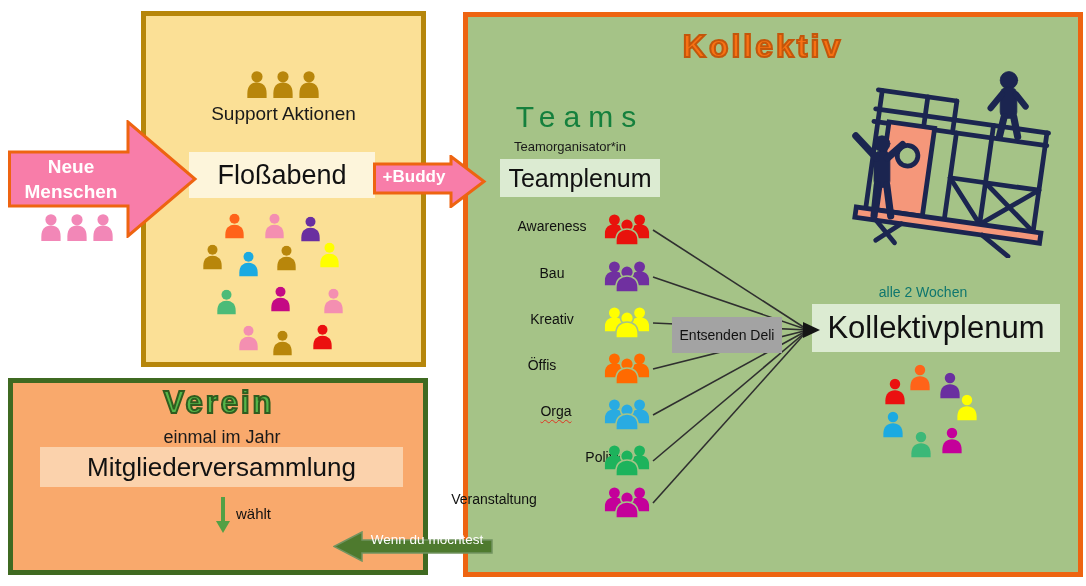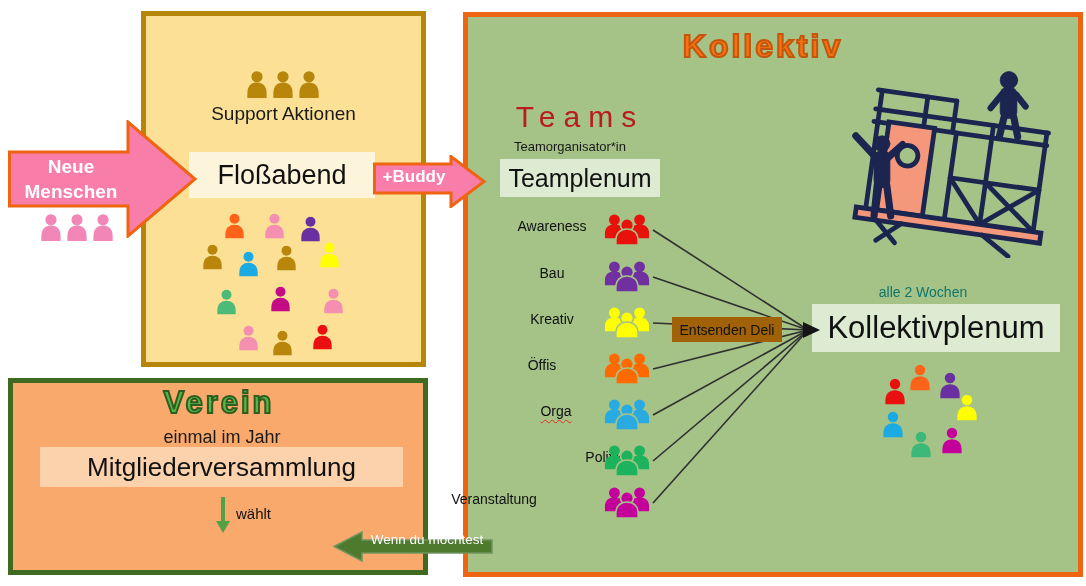--- a/index.html
+++ b/index.html
@@ -20,26 +20,26 @@
   .wordart{font-weight:bold;z-index:2;}
   #crew-title{left:141px;top:22px;width:285px;font-size:30px;letter-spacing:6px;color:#EFCE63;-webkit-text-stroke:2px #AD820C;}
   #kollektiv-title{left:663px;top:28px;width:200px;font-size:32px;letter-spacing:3px;color:#F87214;-webkit-text-stroke:2px #C3560B;}
   #verein-title{left:119px;top:385px;width:200px;font-size:31px;letter-spacing:3px;color:#55B649;-webkit-text-stroke:2px #2F5C1F;}
 
   
   #crew-subtitle{left:166px;top:103px;width:235px;font-size:19px;color:#1a1a1a;z-index:2;}
   #flossabend-box{left:189px;top:152px;width:186px;height:46px;background:#FDF5DB;font-size:27px;color:#111;z-index:2;}
 
   
-  #teams-heading{left:495px;top:100px;width:170px;font-size:30px;letter-spacing:8px;color:#b91c1c;z-index:2;}
+  #teams-heading{left:495px;top:100px;width:170px;font-size:30px;letter-spacing:8px;color:#15803d;z-index:2;}
   #teamorganisator{left:475px;top:139px;width:190px;font-size:13px;color:#1a1a1a;z-index:2;}
   #teamplenum-box{left:500px;top:159px;width:160px;height:38px;background:#DCEBD2;font-size:25px;z-index:2;}
   #alle-2-wochen{left:843px;top:284px;width:160px;font-size:14px;color:#0f766e;z-index:2;}
   #kollektivplenum-box{left:812px;top:304px;width:248px;height:48px;background:#DCEBD2;font-size:31px;z-index:2;}
-  #entsenden-box{left:672px;top:317px;width:110px;height:25px;background:#a16207;font-size:14px;z-index:4;}
+  #entsenden-box{left:672px;top:317px;width:110px;height:36px;background:#a3a3a3;font-size:14px;z-index:4;}
   .team-label{position:absolute;width:180px;text-align:center;font-size:14px;color:#101010;z-index:2;}
   .team-label .squiggle{text-decoration:underline wavy #E03322;text-decoration-thickness:1px;text-underline-offset:3px;}
   .team-icon,.person-ic,.trio-ic{position:absolute;z-index:2;}
   #connectors{left:0;top:0;z-index:3;pointer-events:none;}
   #raft{left:835px;top:66px;z-index:2;}
 
   
   #einmal-im-jahr{left:122px;top:427px;width:200px;font-size:18px;color:#1a1a1a;z-index:2;}
   #mitglieder-box{left:40px;top:447px;width:363px;height:40px;background:#FBD2AC;font-size:26px;z-index:2;}
   #waehlt-arrow{left:215px;top:496px;z-index:2;}

